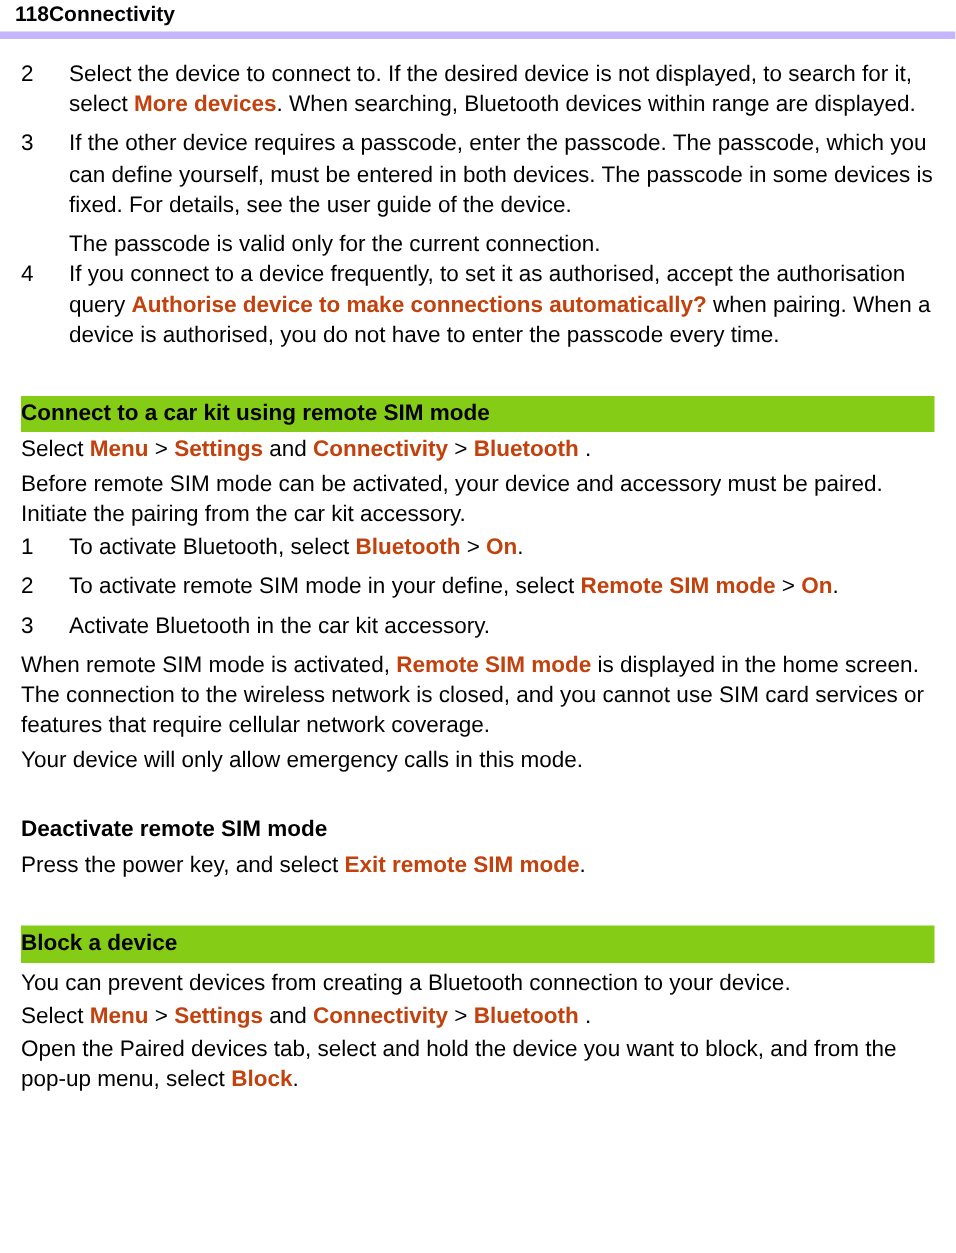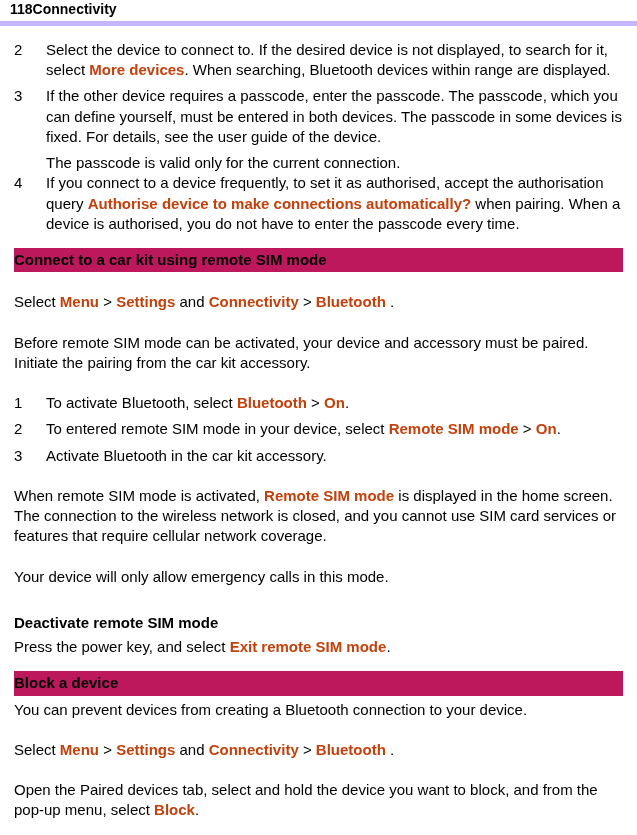--- a/index.html
+++ b/index.html
@@ -27,27 +27,27 @@
   .block { margin-top: 14px; }
   .num-item {
     display: flex;
     gap: 18px;
     margin-bottom: 6px;
   }
   .num-item .num { width: 14px; flex: none; }
   .num-item .txt { flex: 1; }
   .subpara { margin-left: 32px; margin-top: 4px; }
   .section-head {
-    background: #be185d;
+    background: #84cc16;
     font-weight: bold;
     padding: 2px 0;
-    margin-top: 14px;
+    margin-top: 30px;
     font-size: 15px;
   }
-  .para { margin-top: 20px; }
+  .para { margin-top: 2px; }
   .flow { display: inline; }
   .boldlink { font-weight: bold; color:#c2410c; display:inline; }
   .gt { display:inline; color:#000; }
   .tight { margin-top:4px; }
   .subhead { font-weight: bold; margin-top: 26px; }
 </style>
 </head>
 <body>
 
 <div class="hdrbar">
@@ -89,21 +89,21 @@
 
   <div class="para">Before remote SIM mode can be activated, your device and accessory must be paired. Initiate the pairing from the car kit accessory.</div>
 
   <div class="para" id="s1-steps">
       <div class="num-item">
         <div class="num">1</div>
         <div class="txt"><span class="flow">To activate Bluetooth, select </span><span class="boldlink">Bluetooth</span><span class="flow"> &gt; </span><span class="boldlink">On</span><span class="flow">.</span></div>
       </div>
       <div class="num-item">
         <div class="num">2</div>
-        <div class="txt"><span class="flow">To entered remote SIM mode in your device, select </span><span class="boldlink">Remote SIM mode</span><span class="flow"> &gt; </span><span class="boldlink">On</span><span class="flow">.</span></div>
+        <div class="txt"><span class="flow">To activate remote SIM mode in your define, select </span><span class="boldlink">Remote SIM mode</span><span class="flow"> &gt; </span><span class="boldlink">On</span><span class="flow">.</span></div>
       </div>
       <div class="num-item">
         <div class="num">3</div>
         <div class="txt"><span class="flow">Activate Bluetooth in the car kit accessory.</span></div>
       </div>
     </div>
 
   <div class="para" id="s1-p4"><span class="flow">When remote SIM mode is activated, </span><span class="boldlink">Remote SIM mode</span><span class="flow"> is displayed in the home screen. The connection to the wireless network is closed, and you cannot use SIM card services or features that require cellular network coverage.</span></div>
   <div class="para">Your device will only allow emergency calls in this mode.</div>
 

